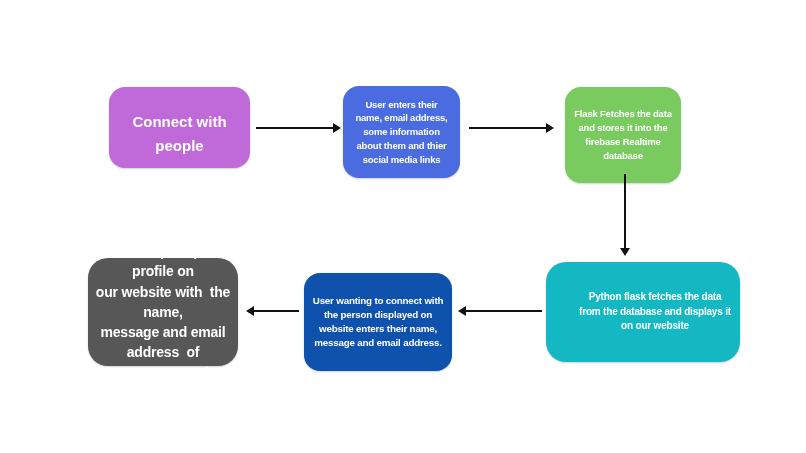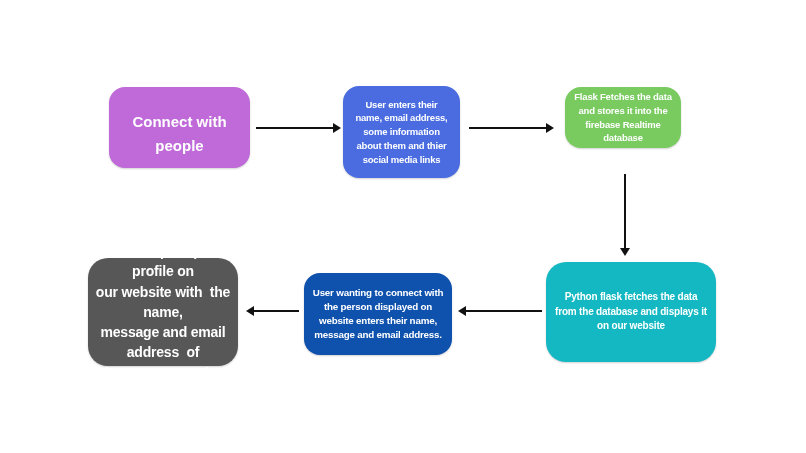--- a/index.html
+++ b/index.html
@@ -10,23 +10,23 @@
   .node {
     position:absolute; border-radius:16px; color:#ffffff;
     display:flex; align-items:center; justify-content:center;
     text-align:center; font-weight:bold;
     box-shadow:0 1px 2px rgba(0,0,0,0.18);
   }
   .node-label { white-space:pre-wrap; line-height:1.45; letter-spacing:-0.2px; padding:4px 5px; }
   .n0 { left:109px; top:87px;  width:141px; height:81px;  font-size:15px;  border-radius:16px; }
   .n0 .node-label { line-height:1.6; letter-spacing:0;margin-top:12px; }
   .n1 { left:343px; top:86px;  width:117px; height:92px;  font-size:9.5px;align-items:center; }
-  .n2 { left:565px; top:87px;  width:116px; height:61px;  font-size:9.5px; }
+  .n2 { left:565px; top:87px;  width:116px; height:96px;  font-size:9.5px; }
   .n3 { left:546px; top:262px; width:170px; height:100px; font-size:10px;  border-radius:20px; }
-  .n4 { left:304px; top:273px; width:148px; height:82px;  font-size:9.8px; }
+  .n4 { left:304px; top:273px; width:148px; height:98px;  font-size:9.8px; }
   .n5 { left:88px;  top:258px; width:150px; height:108px; font-size:14px; border-radius:20px; }
 
   .arrow { position:absolute; }
   .h-arrow { height:12px; }
   .h-arrow .shaft { position:absolute; top:5px; height:2px; background:#111111; }
   .h-arrow.to-right .shaft { left:0; right:7px; }
   .h-arrow.to-right .head {
     position:absolute; right:0; top:1px; width:0; height:0;
     border-top:5px solid transparent; border-bottom:5px solid transparent;
     border-left:8px solid #111111;
@@ -68,21 +68,21 @@
 social media links</div>
   </div>
 
   <div class="node n2" style="background: rgb(121, 203, 96);">
     <div class="node-label">Flask Fetches the data
 and stores it into the
 firebase Realtime
 database</div>
   </div>
 
-  <div class="node n3" style="background: rgb(20, 184, 195);">
+  <div class="node n3" style="background: rgb(20, 184, 195); padding-left: 24px;">
     <div class="node-label">Python flask fetches the data
 from the database and displays it
 on our website</div>
   </div>
 
   <div class="node n4" style="background: rgb(15, 82, 174);">
     <div class="node-label">User wanting to connect with
 the person displayed on
 website enters their name,
 message and email address.</div>

